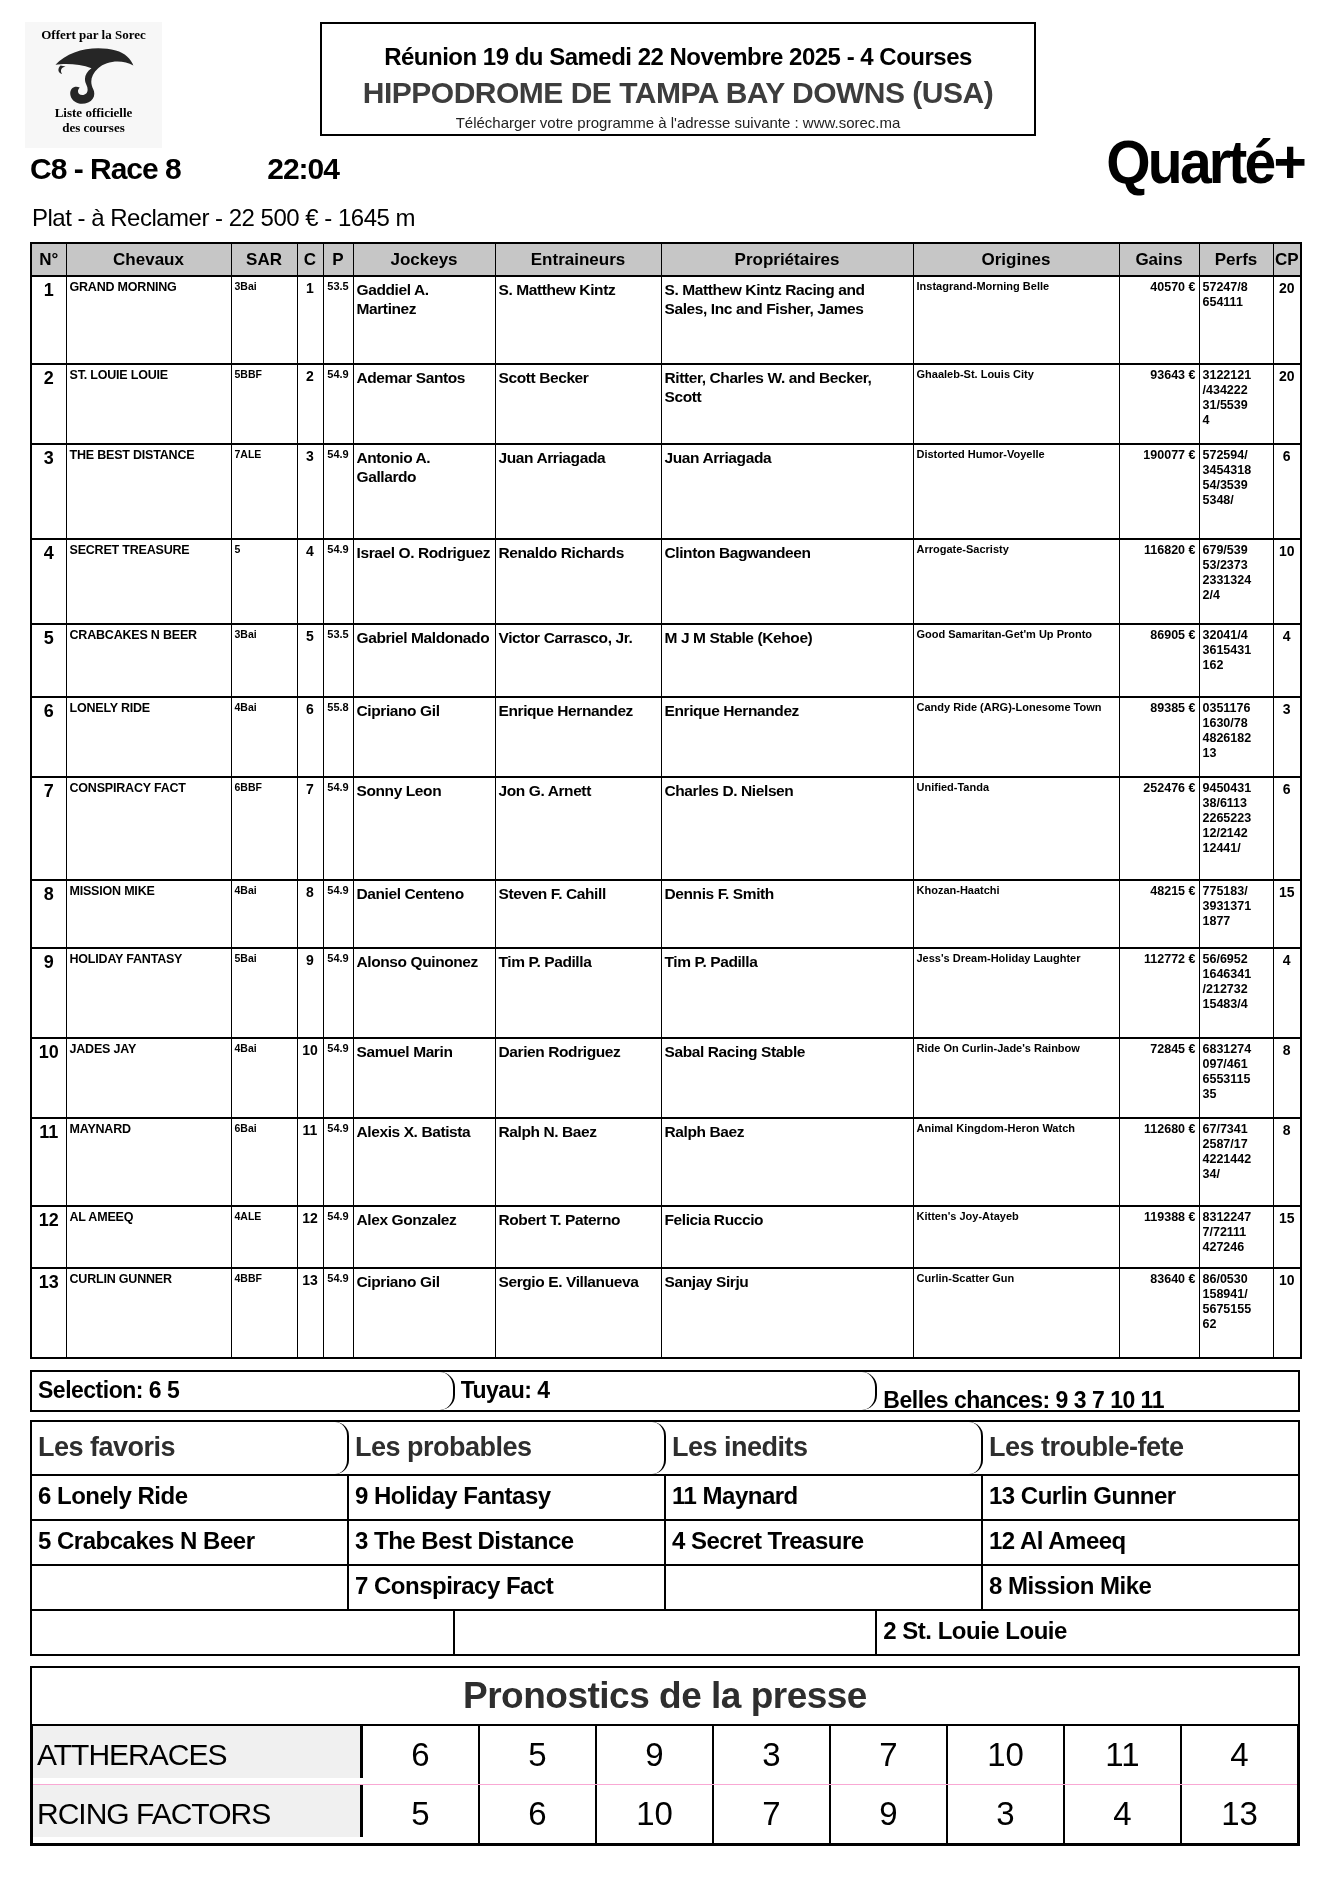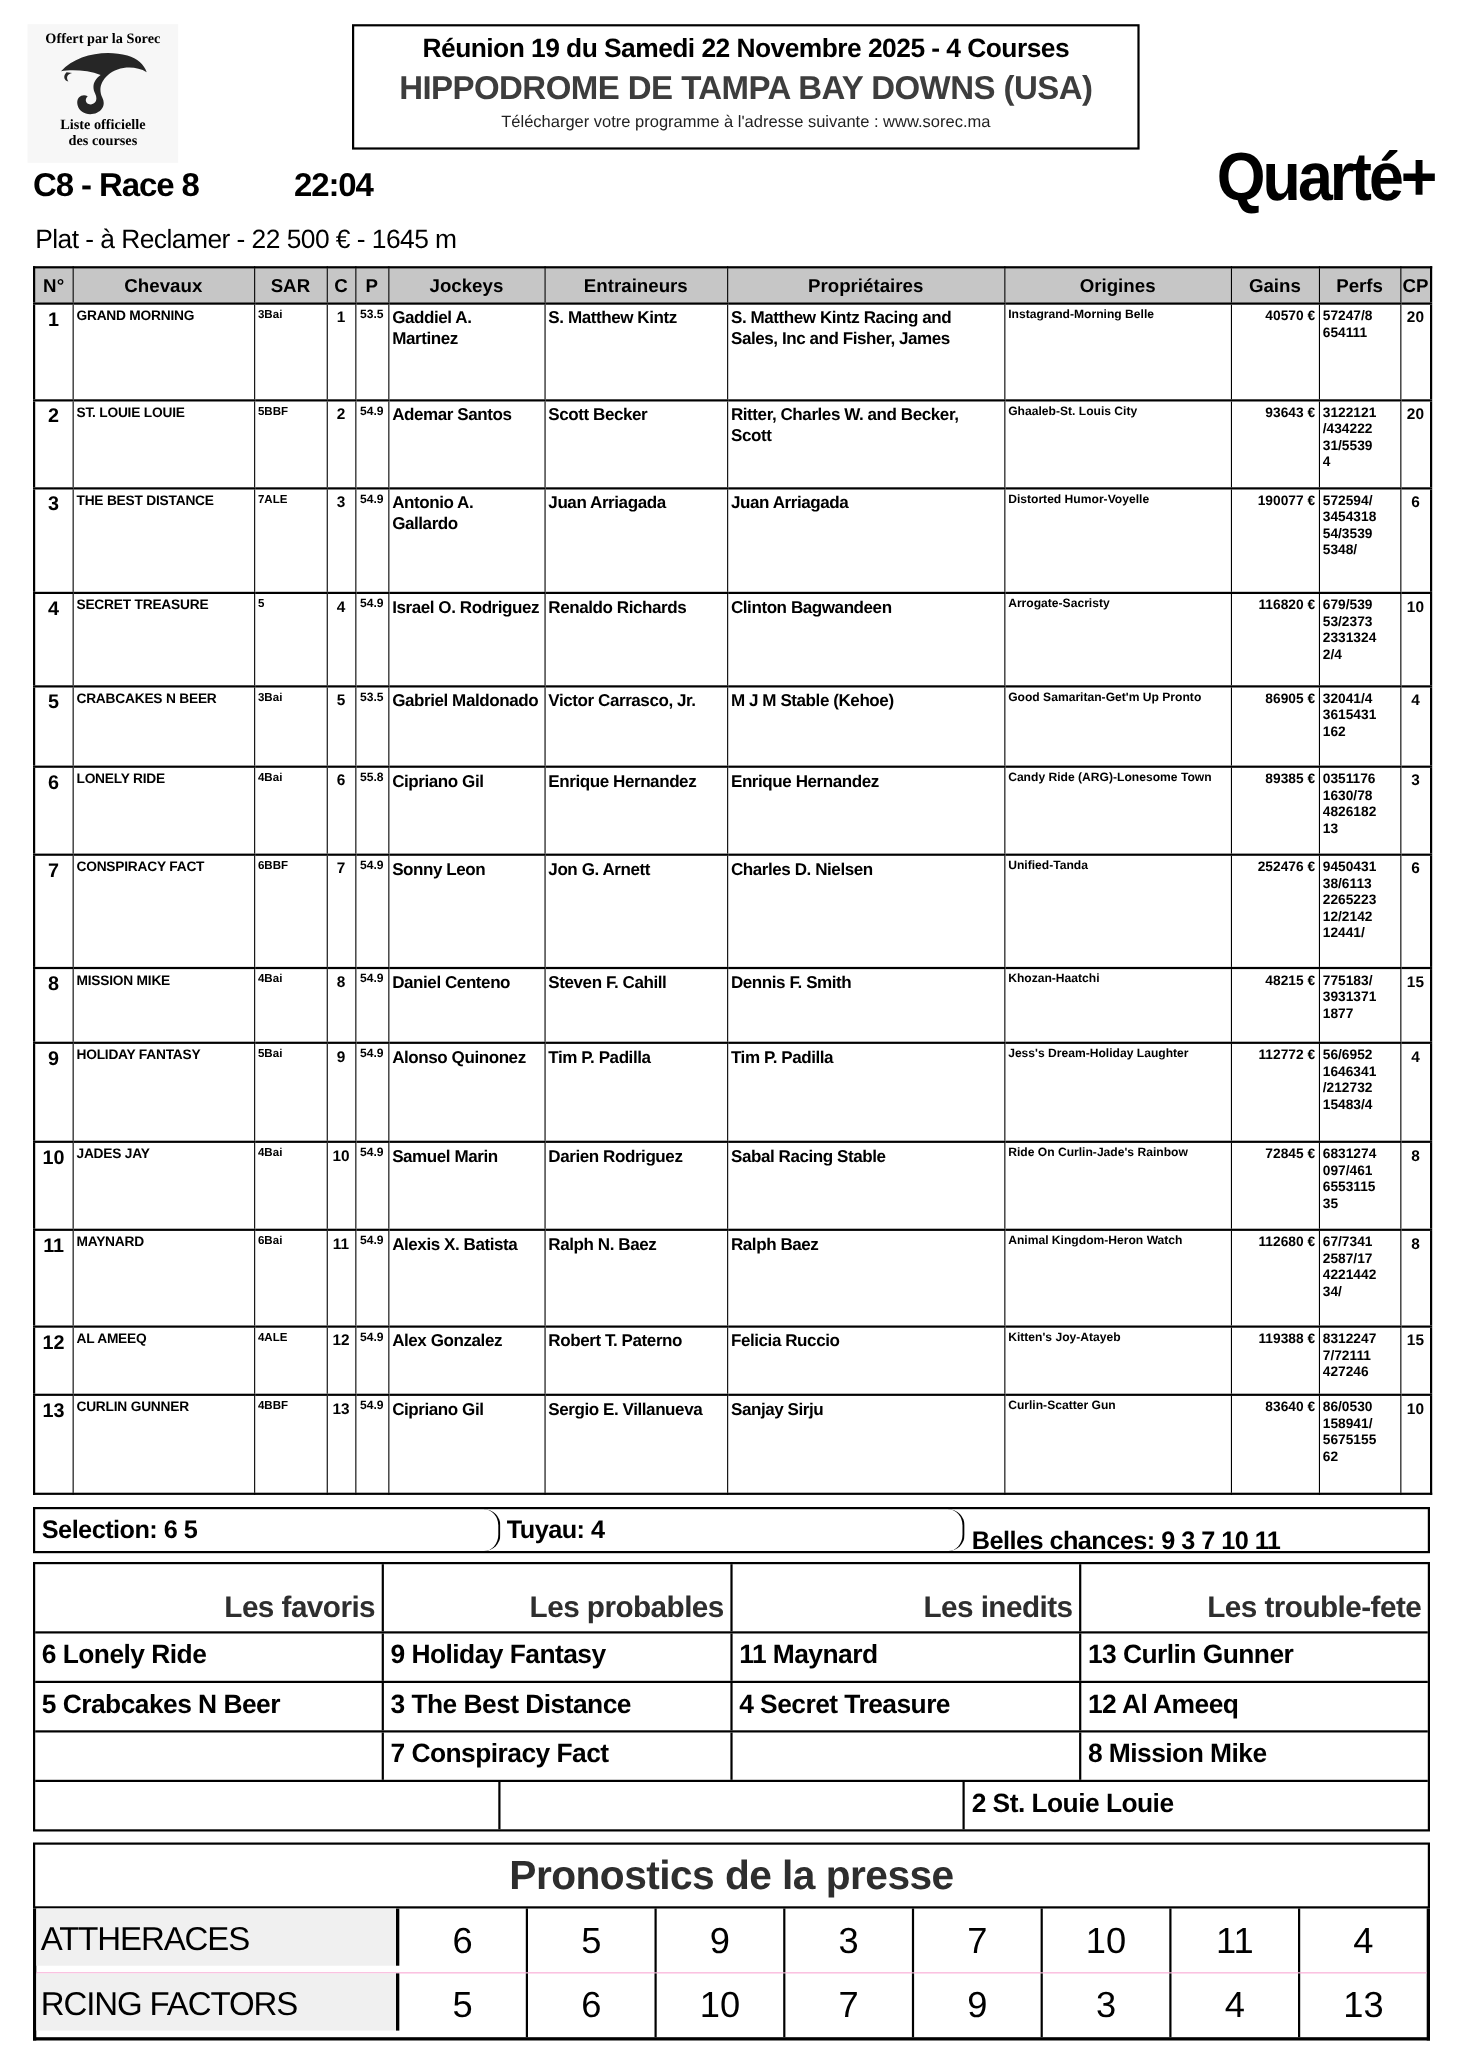--- a/index.html
+++ b/index.html
@@ -13,21 +13,21 @@
   .logo-box {
     position:absolute; left:25px; top:22px; width:137px; height:126px;
     background:#f7f7f7; text-align:center; padding-top:5px;
   }
   .logo-top, .logo-bottom {
     font-family:"Liberation Serif", serif; font-weight:bold; font-size:13px; line-height:15px;
   }
   .logo-horse { width:96px; height:62px; display:block; margin:1px auto 0; }
   .title-box {
     position:absolute; left:320px; top:22px; width:716px; height:114px;
-    border:2px solid #000; text-align:center; padding-top:7px;
+    border:2px solid #000; text-align:center; padding-top:19px;
   }
   .title-line1 { font-size:24px; font-weight:bold; letter-spacing:-0.5px; }
   .title-line2 { font-size:30px; font-weight:bold; color:#3d3d3d; letter-spacing:-0.5px; margin-top:5px; }
   .title-line3 { font-size:15px; color:#222; margin-top:4px; }
   .race-line { position:absolute; left:30px; top:152px; }
   .race-code, .race-time { font-size:30px; font-weight:bold; letter-spacing:-1px; display:inline-block; }
   .race-time { margin-left:82px;text-align:right; }
   .bet-type {
     position:absolute; right:26px; top:126px; font-size:62px; font-weight:bold;
     letter-spacing:-3px; transform:scaleX(0.92); transform-origin:right;
@@ -70,21 +70,21 @@
   
   .chances { margin:8px 30px 0; border:2px solid #000; }
   .chances-row { display:flex; border-top:2px solid #000; }
   .chances-row:first-child { border-top:none; }
   .chances-cell {
     flex:1; border-right:2px solid #000; min-height:43px;
     font-size:24px; font-weight:bold; letter-spacing:-0.5px; padding:6px 6px;
   }
   .chances-cell:last-child { border-right:none; }
   .chances-head .chances-cell {
-    min-height:52px; text-align:right; font-size:27px; color:#2e2e2e; padding-top:24px;
+    min-height:52px; text-align:left; font-size:27px; color:#2e2e2e; padding-top:10px;border-radius:14px;
   }
   
   .press { margin:10px 30px 0; }
   .press-title {
     border:2px solid #000; height:60px; text-align:center;
     font-size:37px; font-weight:bold; color:#2e2e2e; letter-spacing:-0.5px; padding-top:7px;
   }
   .press-grid { border:3px solid #000; border-top:none; }
   .press-row { display:flex; border-top:1px solid #f9a8d4; }
   .press-row:first-child { border-top:none; }

